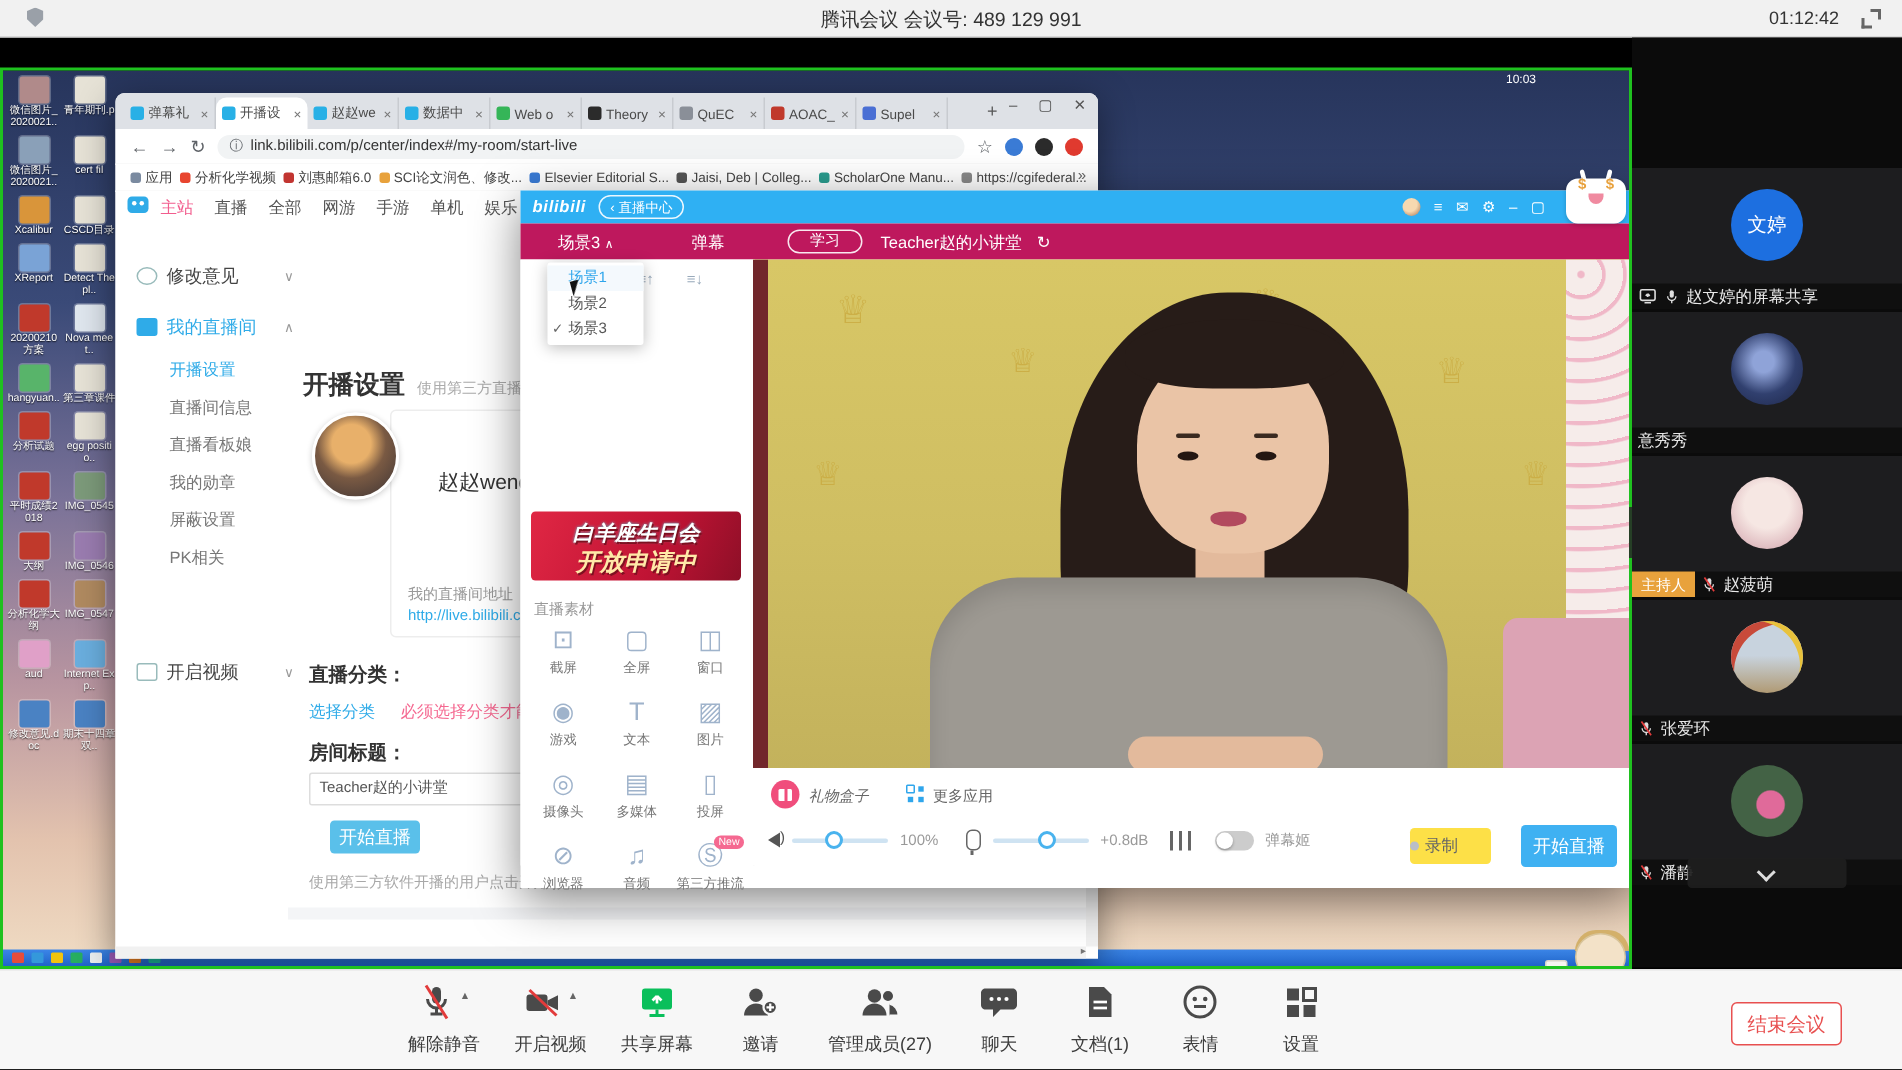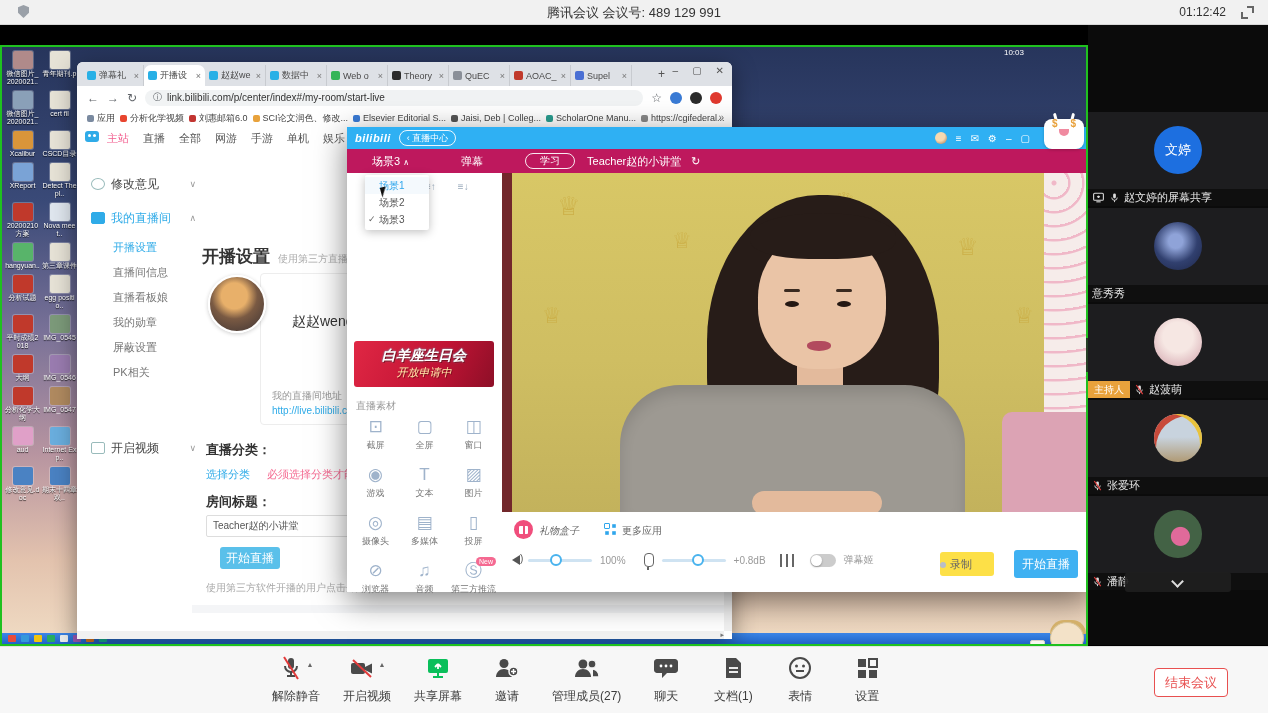--- a/index.html
+++ b/index.html
@@ -93,21 +93,21 @@
   .hrefresh{margin-left:10px;font-size:11px;cursor:pointer;}
   .hdrop{position:absolute;left:18px;top:48px;width:64px;background:#fff;border-radius:2px;box-shadow:0 2px 10px rgba(0,0,0,.25);z-index:40;padding:2px 0;}
   .hopt{height:17px;line-height:17px;font-size:10px;color:#555;padding-left:14px;position:relative;cursor:pointer;}
   .hopt.hover{color:#2fa6ec;background:#f4f9fd;}
   .hopt .chk{position:absolute;left:3px;font-size:9px;color:#666;}
   .cursorA{position:absolute;left:34px;top:60px;width:0;height:0;border-left:6px solid #111;border-bottom:10px solid transparent;transform:rotate(-15deg);z-index:41;filter:drop-shadow(0 0 1px #fff);}
   .hleft{position:absolute;left:0;top:46px;width:155px;bottom:15px;background:#fff;border-right:1px solid #eee;}
   .hsort{position:absolute;left:78px;top:8px;display:flex;gap:22px;color:#9ab;font-size:10px;}
   .hbanner{position:absolute;left:7px;top:168px;width:140px;height:46px;border-radius:3px;background:linear-gradient(115deg,#e02744 0%,#c01334 60%,#8d0f27 100%);overflow:hidden;text-align:center;}
   .hbanner .l1{margin-top:6px;font-size:14px;font-weight:bold;color:#fff;font-style:italic;text-shadow:1px 1px 0 #7d1020,0 0 2px #4fd4e8;}
-  .hbanner .l2{font-size:11px;font-weight:normal;color:#ffe9a8;font-style:italic;text-shadow:1px 1px 0 #7d1020;}
+  .hbanner .l2{font-size:16px;font-weight:bold;color:#ffe9a8;font-style:italic;text-shadow:1px 1px 0 #7d1020;}
   .hmat-label{position:absolute;left:9px;top:226px;font-size:10px;color:#999;}
   .hgrid{position:absolute;left:4px;top:242px;width:148px;display:grid;grid-template-columns:repeat(3,49px);grid-auto-rows:48px;}
   .hcell{position:relative;text-align:center;cursor:pointer;}
   .hcell .g{display:block;font-size:17px;line-height:24px;color:#9fb3cb;}
   .hcell .t{display:block;font-size:9px;color:#777;}
   .hnew{position:absolute;right:2px;top:-2px;background:#f56991;color:#fff;font-size:7px;border-radius:5px;padding:0 3px;line-height:9px;}
   
   .hvideo{position:absolute;left:155px;top:46px;right:0;height:339px;background:linear-gradient(180deg,#d8c766 0%,#cfbe62 55%,#c3b25c 100%);overflow:hidden;}
   .crown{position:absolute;color:#c9a83d;opacity:.75;}
   .curtL{position:absolute;left:0;top:0;width:10px;height:100%;background:#72272b;}

